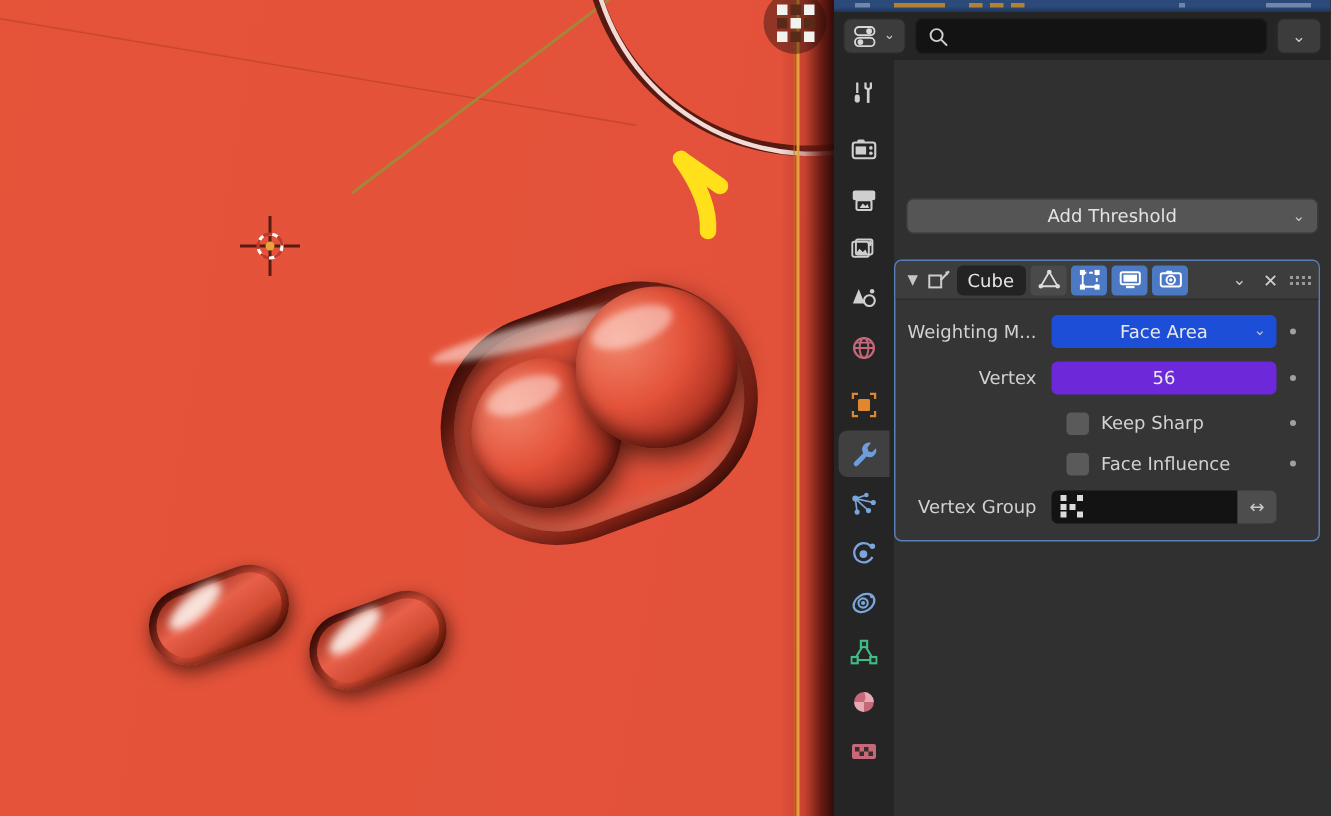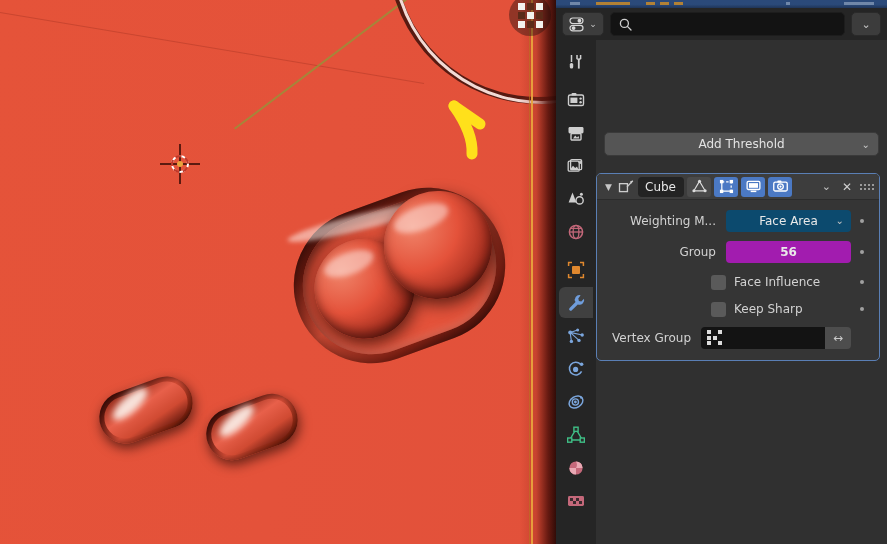--- a/index.html
+++ b/index.html
@@ -215,28 +215,28 @@
     width:24px; height:20px; border-radius:3px; background:#4a4a4a;
     display:flex; align-items:center; justify-content:center;
   }
   .tgl.on { background:#4b79c4; }
   #mod-head .extras { margin-left:auto; display:flex; align-items:center; gap:4px; }
   .drag-dots { display:grid; grid-template-columns:repeat(4,2px); grid-template-rows:repeat(2,2px);
                gap:2px; }
   .drag-dots i { width:2px; height:2px; background:#9a9a9a; display:block; }
 
   #mod-body { padding:8px 6px 10px 6px; }
-  .prow { display:flex; align-items:center; height:25px; margin-bottom:6px;margin-left:25px; }
+  .prow { display:flex; align-items:center; height:25px; margin-bottom:6px; }
   .plabel { width:98px; text-align:right; padding-right:10px; color:#d2d2d2; font-size:12px;
             white-space:nowrap; overflow:hidden; }
   .pctl { flex:1; height:22px; border-radius:4px; display:flex; align-items:center;
           justify-content:center; color:#e9e9e9; font-size:12px; position:relative; }
-  .pctl.dropdown { background:#0c4a6e; }
+  .pctl.dropdown { background:#1d4ed8; }
   .pctl.dropdown .chev { position:absolute; right:7px; color:#c4c4c4; font-size:10px; }
-  .pctl.numfield { background:#a21caf;font-weight:bold; }
+  .pctl.numfield { background:#6d28d9; }
   .deco { width:22px; display:flex; align-items:center; justify-content:center; }
   .deco i { width:4px; height:4px; border-radius:50%; background:#a0a0a0; display:block; }
 
   .crow { display:flex; align-items:center; height:24px; margin-bottom:3px; }
   .crow .pad { width:98px; }
   .cbox { width:15px; height:15px; border-radius:3px; background:#5a5a5a; margin-left:10px;
           margin-right:8px; flex:0 0 auto; }
   .clabel { color:#d2d2d2; font-size:12px; flex:1; }
 
   .vgrow { display:flex; align-items:center; height:25px; margin-top:4px;justify-content:center; }
@@ -568,43 +568,43 @@
             <div class="pctl dropdown">
               <span>Face Area</span>
               <span class="chev">⌄</span>
             </div>
             <div class="deco">
                 <i></i>
               </div>
           </div>
 
           <div class="prow">
-            <div class="plabel">Group</div>
+            <div class="plabel">Vertex</div>
             <div class="pctl numfield">
               <span>56</span>
             </div>
             <div class="deco">
                 <i></i>
               </div>
           </div>
 
 
           <div class="crow">
             <div class="pad"></div>
             <div class="cbox"></div>
-            <div class="clabel">Face Influence</div>
+            <div class="clabel">Keep Sharp</div>
             <div class="deco">
                 <i></i>
               </div>
           </div>
 
           <div class="crow">
             <div class="pad"></div>
             <div class="cbox"></div>
-            <div class="clabel">Keep Sharp</div>
+            <div class="clabel">Face Influence</div>
             <div class="deco">
                 <i></i>
               </div>
           </div>
 
           <div class="vgrow">
             <div class="plabel">Vertex Group</div>
             <div class="vgfield">
               <span class="vg-icon">
                 <i></i>

